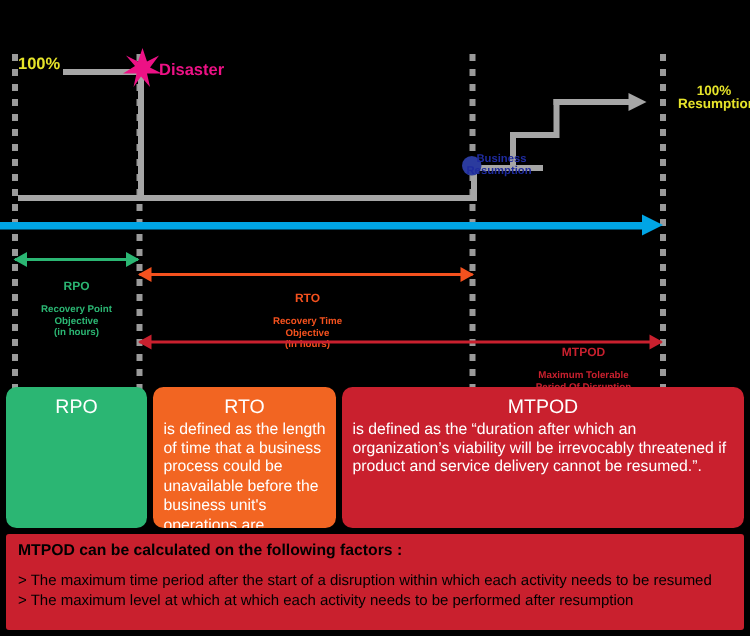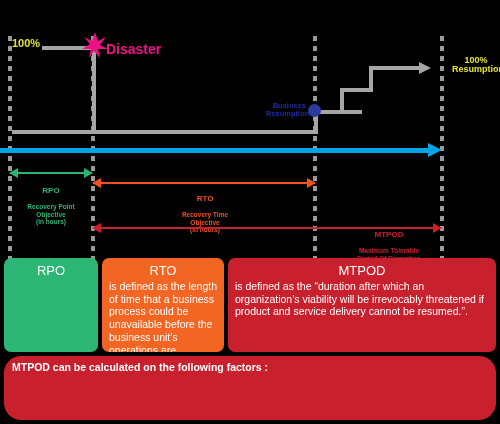--- a/index.html
+++ b/index.html
@@ -14,22 +14,22 @@
   .vguide{position:absolute;width:4px;background:repeating-linear-gradient(
       to bottom,#9a9a9a 0px,#9a9a9a 5px,transparent 5px,transparent 10px);}
 
   
   .hline{position:absolute;background:#a6a6a6;}
   .vline{position:absolute;background:#a6a6a6;width:4px;}
 
   
   .lbl{position:absolute;white-space:pre;line-height:1.05;}
   .lbl-100{color:#e6e42a;font-weight:bold;font-size:11px;}
-  .lbl-disaster{color:#ed1185;font-weight:bold;font-size:14px;}
-  .lbl-bres{color:#1f2b9e;font-weight:bold;font-size:7.5px;text-align:right;}
+  .lbl-disaster{color:#ed1185;font-weight:bold;font-size:11px;}
+  .lbl-bres{color:#1f2b9e;font-weight:bold;font-size:7.5px;text-align:right;margin-left:45px;}
   .lbl-res{color:#e6e42a;font-weight:bold;font-size:9px;text-align:center;}
 
   
   .arrowrow{position:absolute;height:2px;}
   .arrowrow .bar{position:absolute;left:0;right:0;top:0;height:2px;}
   .ah{position:absolute;width:0;height:0;top:-4px;
       border-top:5px solid transparent;border-bottom:5px solid transparent;}
   .ah.l{left:-1px;border-right-width:9px;border-right-style:solid;}
   .ah.r{right:-1px;border-left-width:9px;border-left-style:solid;}
 
@@ -42,22 +42,22 @@
   .card{border-radius:7px;padding:5px 7px 0 7px;box-sizing:border-box;
         font-size:10.5px;line-height:1.22;overflow:hidden;}
   .card .ttl{display:block;text-align:center;font-size:13px;margin-bottom:1px;}
   .card.green{background:#2bb673;color:#fff;width:94px;}
   .card.orange{background:#f26522;color:#fff;width:122px;}
   .card.red{background:#c9202e;color:#fff;flex:1;}
   .card.red .body{text-align:center;}
 
   
   .panel{position:absolute;left:4px;top:356px;width:492px;height:64px;
-         background:#c9202e;border-radius:17px;box-sizing:border-box;
-         padding:5px 8px;color:#ffffff;}
+         background:#c9202e;border-radius:2px;box-sizing:border-box;
+         padding:5px 8px;color:#000000;}
   .panel .phead{font-size:10.5px;font-weight:bold;margin-bottom:8px;}
   .panel .pline{font-size:10px;line-height:1.32;}
 </style>
 </head>
 <body>
 
 <div id="stage">
 
   <div class="vguide" style="left:8px;top:36px;height:238px;"></div>
   <div class="vguide" style="left:91px;top:36px;height:238px;"></div>
@@ -150,15 +150,17 @@
       <span class="body">is defined as the length of time that a business process could be unavailable before the business unit's operations are significantly impaired.</span>
     </div>
     <div class="card red">
       <span class="ttl">MTPOD</span>
       <span class="body">is defined as the “duration after which an organization’s viability will be irrevocably threatened if product and service delivery cannot be resumed.”.</span>
     </div>
   </div>
 
   <div class="panel">
     <div class="phead">MTPOD can be calculated on the following factors :</div>
+    <div class="pline">&gt; The maximum time period after the start of a disruption within which each activity needs to be resumed</div>
+    <div class="pline">&gt; The maximum level at which at which each activity needs to be performed after resumption</div>
   </div>
 
 </div>
 
 </body></html>

